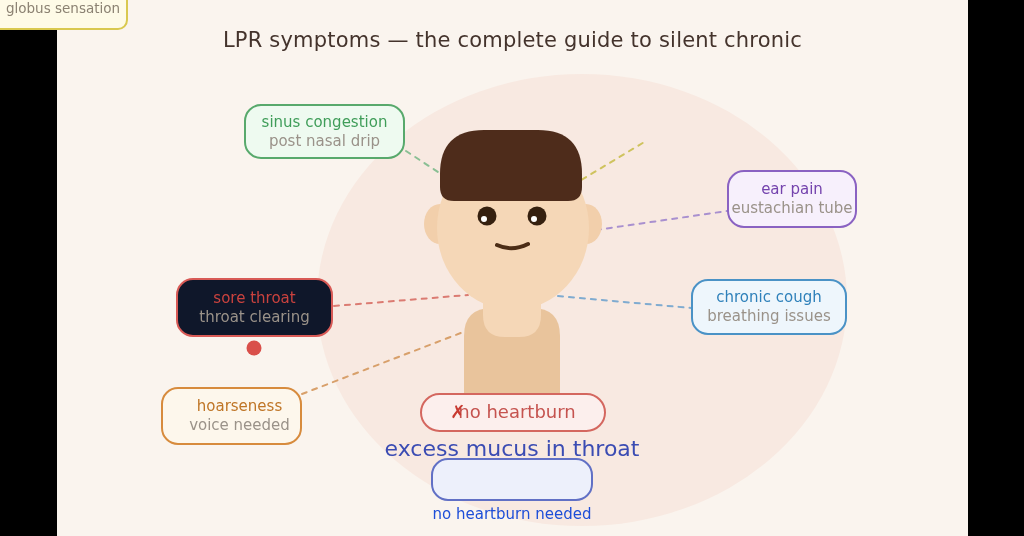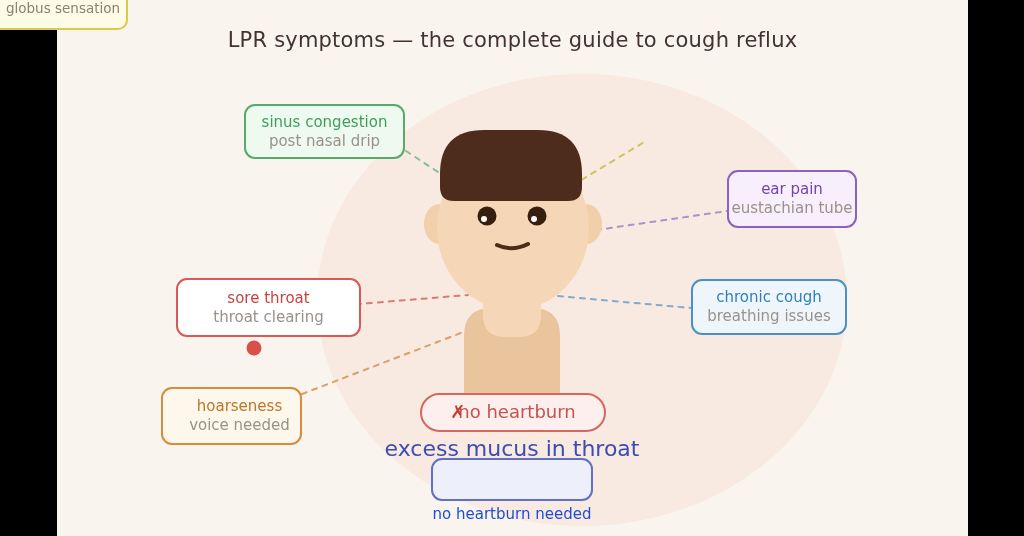--- a/index.html
+++ b/index.html
@@ -14,33 +14,33 @@
   .blob{
     position:absolute;left:260px;top:74px;width:530px;height:452px;
     border-radius:50%;background:#f8e9e1;
   }
   .art{position:absolute;left:0;top:0;width:1024px;height:536px;pointer-events:none;}
   .page-title{
     position:absolute;left:57px;top:28px;width:911px;text-align:center;
     font-size:21px;color:#44332c;letter-spacing:.2px;
   }
   .callout{
-    position:absolute;box-sizing:border-box;border-radius:11px;border:2px solid;
+    position:absolute;box-sizing:border-box;border-radius:17px;border:2px solid;
     display:flex;flex-direction:column;justify-content:center;align-items:center;
     text-align:center;line-height:1.25;
   }
   .callout .t{font-size:15px;white-space:nowrap;}
   .callout .s{font-size:15px;color:#9a9289;white-space:nowrap;}
   .c-globus{left:-28px;top:-14px;width:156px;height:44px;border-color:#d9c94f;background:#fefbe7;border-radius:10px;}
   .c-globus .t{font-size:13.5px;color:#8b8272;padding-left:26px;}
   .c-sinus{left:244px;top:104px;width:161px;height:55px;border-color:#58a96c;background:#eefaf0;}
   .c-sinus .t{color:#3f9d59;}
   .c-ear{left:727px;top:170px;width:130px;height:58px;border-color:#8a62c2;background:#f7f0fc;}
   .c-ear .t{color:#7443ad;}
-  .c-sore{left:176px;top:278px;width:185px;height:59px;border-color:#d85a56;background:#ffffff;}
+  .c-sore{left:176px;top:278px;width:157px;height:59px;border-color:#d85a56;background:#0f172a;}
   .c-sore .t{color:#ca423e;}
   .c-cough{left:691px;top:279px;width:156px;height:56px;border-color:#4a92c6;background:#eef6fc;}
   .c-cough .t{color:#2e80ba;}
   .c-hoarse{left:161px;top:387px;width:141px;height:58px;border-color:#d78b3d;background:#fdf7ec;padding-left:16px;}
   .c-hoarse .t{color:#bf7526;}
   .c-pill{
     left:420px;top:393px;width:186px;height:39px;border-color:#d4675f;background:#fcefed;
     border-radius:20px;flex-direction:row;
   }
   .c-pill .x{font-size:18px;font-weight:bold;color:#c83a31;margin-right:-7px;position:relative;z-index:2;}
@@ -76,21 +76,21 @@
     <circle cx="487" cy="216" r="9.5" fill="#35200f"></circle>
     <circle cx="537" cy="216" r="9.5" fill="#35200f"></circle>
     <circle cx="484" cy="219" r="3" fill="#ffffff"></circle>
     <circle cx="534" cy="219" r="3" fill="#ffffff"></circle>
     <path d="M497,245 Q512,252 528,244" stroke="#4c2d16" stroke-width="4" fill="none" stroke-linecap="round"></path>
     <path d="M464,400 V336 Q464,308 492,308 H532 Q560,308 560,336 V400 Z" fill="#e9c49c"></path>
     <path d="M483,288 V315 Q483,337 505,337 H519 Q541,337 541,315 V288 Z" fill="#f5d7b7"></path>
   </g>
 </svg>
 
-<div class="page-title">LPR symptoms — the complete guide to cough reflux</div>
+<div class="page-title">LPR symptoms — the complete guide to silent chronic</div>
 
 <div class="callout c-globus">
   <div class="t">globus sensation</div>
 </div>
 
 <div class="callout c-sinus">
   <div class="t">sinus congestion</div>
   <div class="s">post nasal drip</div>
 </div>
 

